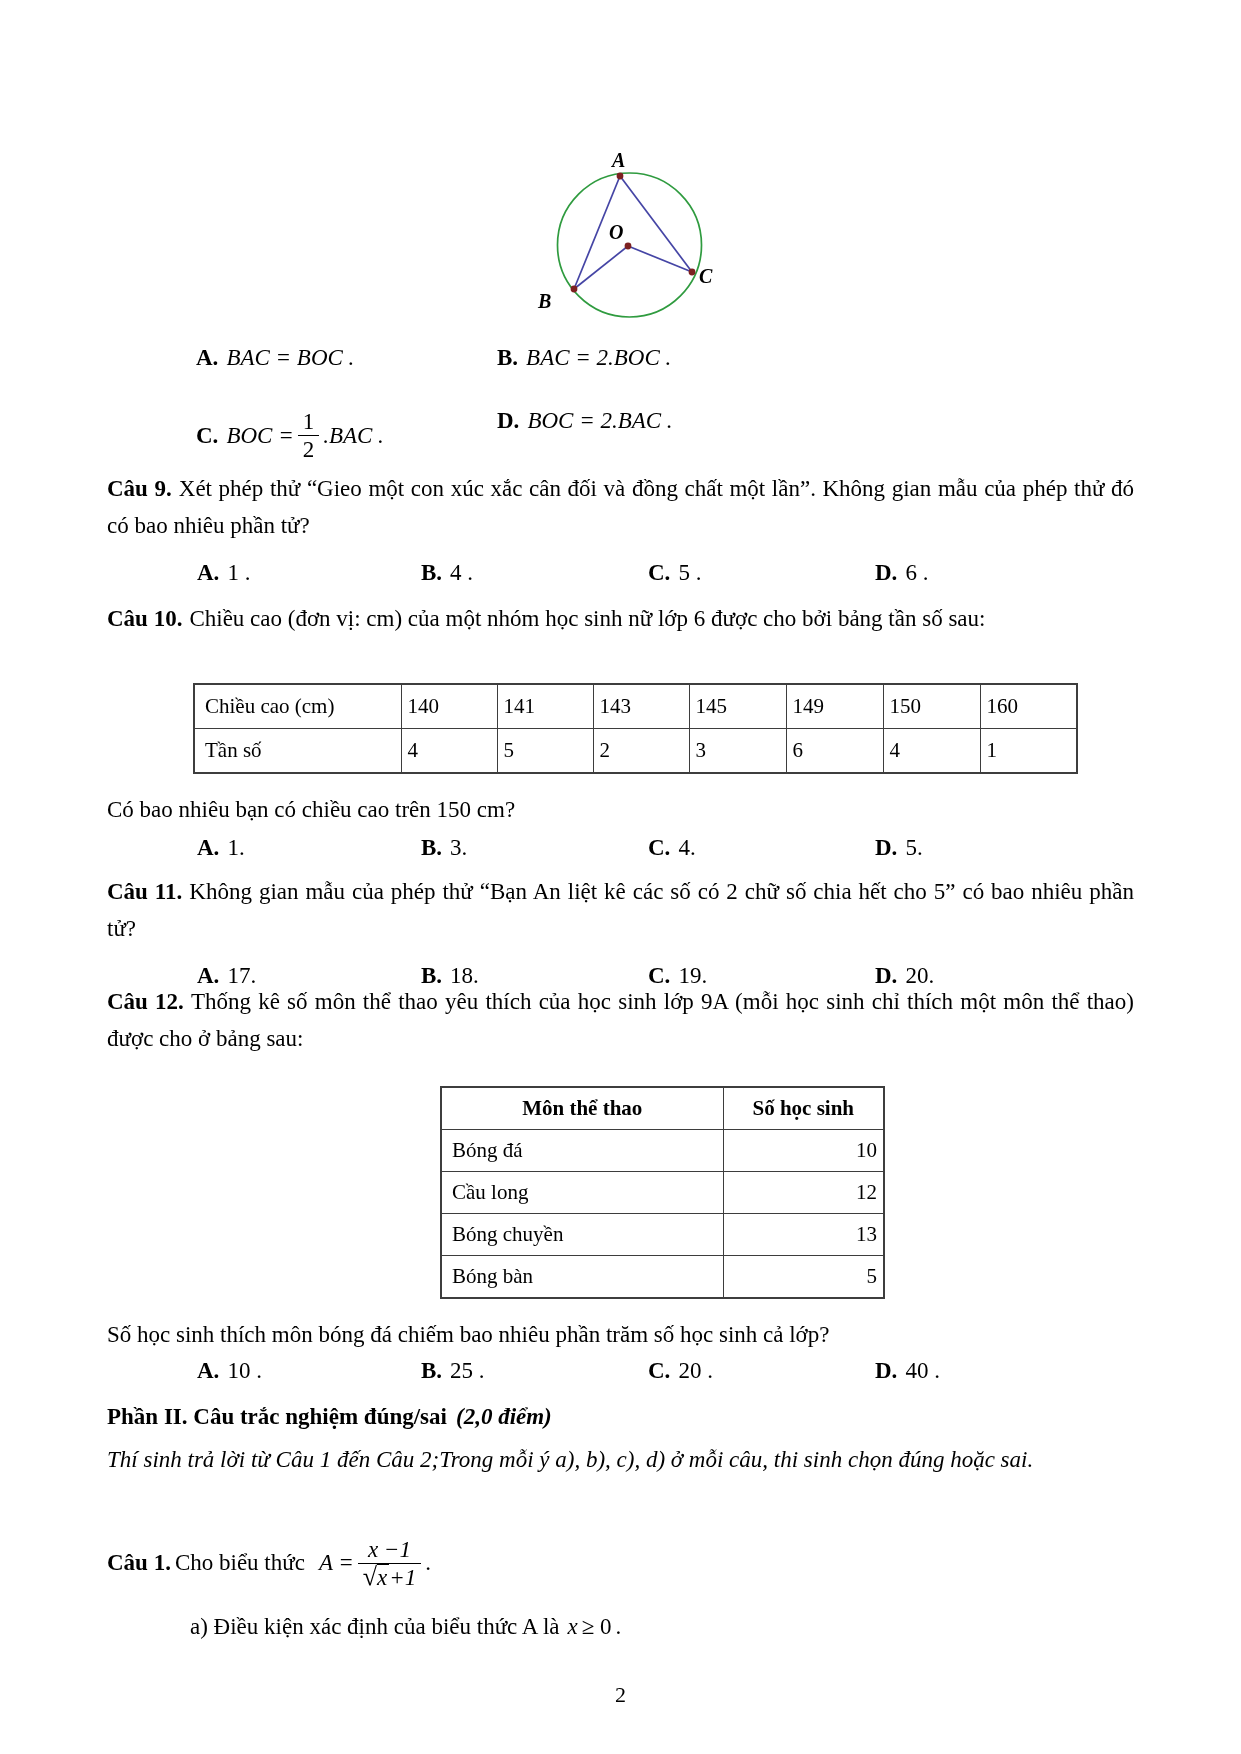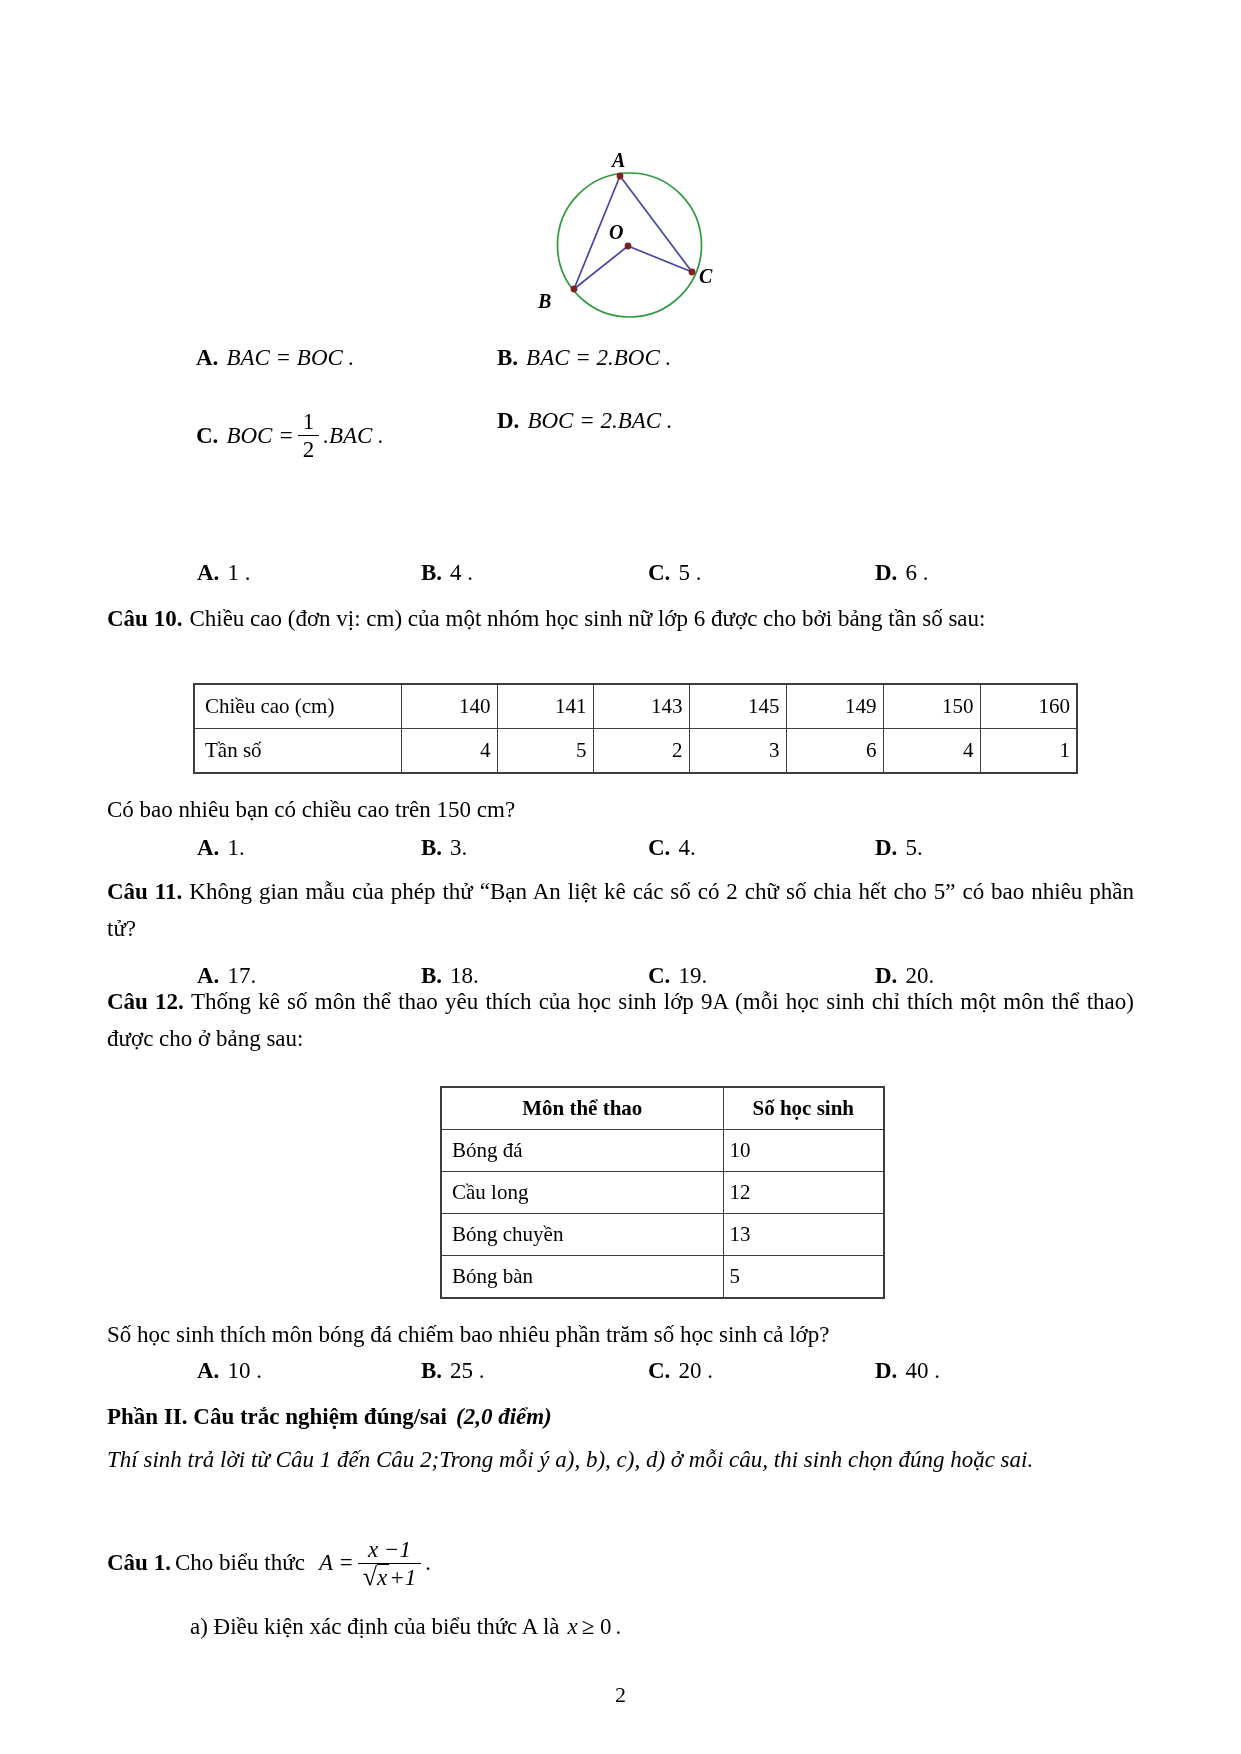--- a/index.html
+++ b/index.html
@@ -21,25 +21,25 @@
   .m{font-style:italic;}
   .frac{display:inline-flex;flex-direction:column;align-items:center;line-height:27px;margin:0 4px;}
   .frac .fnum{padding:0 5px;}
   .frac .fden{border-top:1.6px solid #000;padding:0 5px;}
   .sqrt-sym{font-style:normal;font-size:26px;line-height:20px;}
   .sqrt-bar{border-top:1.6px solid #000;padding:0 2px 0 0;}
   table.doc{border-collapse:collapse;table-layout:fixed;}
   table.doc td,table.doc th{border:1.5px solid #3d3d3d;font-weight:normal;
     font-size:21px;padding:0 6px;overflow:hidden;white-space:nowrap;}
   #t1{position:absolute;left:193px;top:683px;width:883px;border:2px solid #3d3d3d;}
-  #t1 td{height:43px;text-align:right;}
+  #t1 td{height:43px;text-align:left;}
   #t1 td.lbl{text-align:left;padding-left:10px;}
   #t2{position:absolute;left:415px;top:1086px;width:443px;border:2px solid #3d3d3d;margin-left:25px;}
   #t2 th{height:41px;font-weight:bold;text-align:center;}
-  #t2 td{height:41px;text-align:left;}
+  #t2 td{height:41px;text-align:right;}
   #t2 td.lbl{text-align:left;padding-left:10px;}
   .fig-label{font:italic bold 20px "Liberation Serif", serif;}
   .part2-bold{font-weight:bold;}
   .part2-pts{font-weight:bold;font-style:italic;margin-left:9px;}
   .instr{font-style:italic;}
   .pagenum{position:absolute;left:0;top:1682px;width:1241px;text-align:center;font-size:22px;}
 </style>
 </head>
 <body>
 
@@ -82,20 +82,23 @@
           <span class="fden">2</span>
         </span>
         <span class="m">.BAC .</span>
       </span>
     <span class="opt" style="left:390px;top:18px">
         <b class="ol">D.</b>
         <span class="m">BOC = 2.BAC .</span>
       </span>
   </div>
 
+  <div class="block" style="top:470px">
+    <p class="para"><span class="qlabel">Câu 9.</span><span>Xét phép thử “Gieo một con xúc xắc cân đối và đồng chất một lần”. Không gian mẫu của phép thử đó có bao nhiêu phần tử?</span></p>
+  </div>
   <div class="optrow" style="top:560px">
     <span class="opt" style="left:90px">
         <b class="ol">A.</b>
         <span>1 .</span>
       </span>
     <span class="opt" style="left:314px">
         <b class="ol">B.</b>
         <span>4 .</span>
       </span>
     <span class="opt" style="left:541px">

